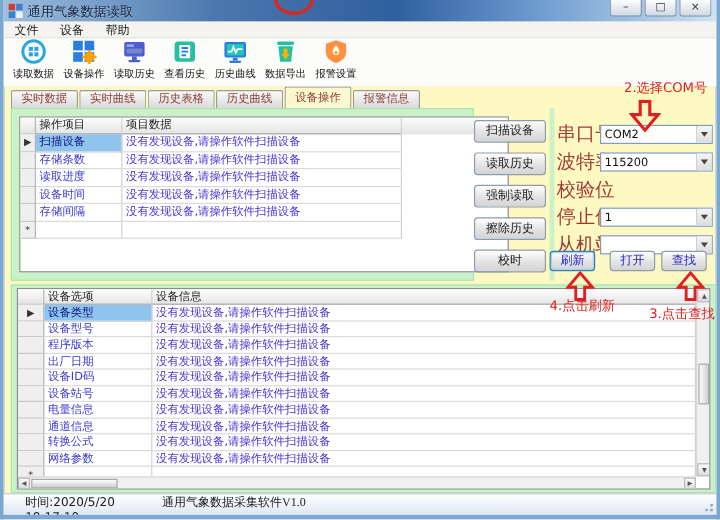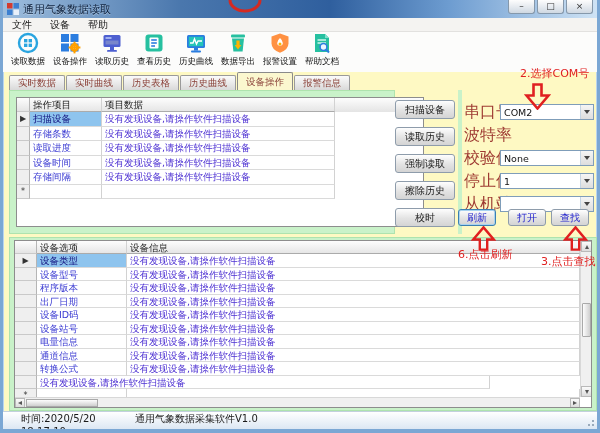--- a/index.html
+++ b/index.html
@@ -135,21 +135,21 @@
   .note { position:absolute; color:#e02020; font-size:11px; z-index:40; white-space:nowrap; }
   .ann-arrow { position:absolute; z-index:40; }
 
   
   .statusbar {
     position:absolute; left:0; right:0; bottom:0; height:18px;
     background:linear-gradient(#ffffff,#dce7f3); border-top:1px solid #c3d0de;
     display:flex; align-items:flex-start; font-size:10px; color:#1a1a1a;
   }
   .status-time { margin-left:18px; width:106px; }
-  .status-version { margin-left:8px; }
+  .status-version { margin-left:8px;font-family:Liberation Serif, serif; }
   .grip { position:absolute; right:2px; bottom:2px; width:10px; height:10px;
     background:
       radial-gradient(circle at 8px 8px, #9ab 1px, transparent 1.4px),
       radial-gradient(circle at 8px 4px, #9ab 1px, transparent 1.4px),
       radial-gradient(circle at 4px 8px, #9ab 1px, transparent 1.4px); }
 </style>
 </head>
 <body>
 
 <div class="window">
@@ -246,33 +246,20 @@
       <span class="tool-label">数据导出</span>
     </div>
     <div class="tool-btn">
       <svg viewBox="0 0 22 22">
         <path d="M11 1.5 L19.5 4.5 V11.5 Q19.5 17.5 11 20.8 Q2.5 17.5 2.5 11.5 V4.5 Z" fill="#ff9142"></path>
         <path d="M11 6 q2.8 2.4 2.8 5 a2.8 2.8 0 0 1 -5.6 0 q0 -2.6 2.8 -5 Z" fill="#fff"></path>
         <circle cx="11" cy="12" r="1.5" fill="#ffb300"></circle>
       </svg>
       <span class="tool-label">报警设置</span>
     </div>
-    <div class="tool-btn">
-      <svg viewBox="0 0 22 22">
-        <path d="M4 2 h10 l4 4 v14 H4 Z" fill="#26c0a0"></path>
-        <path d="M14 2 l4 4 h-4 Z" fill="#7fe0cc"></path>
-        <g stroke="#eafff9" stroke-width="1.3">
-            <line x1="6.5" y1="8" x2="15" y2="8"></line>
-            <line x1="6.5" y1="11" x2="15" y2="11"></line>
-          </g>
-        <circle cx="12.5" cy="15" r="3.4" fill="#eaf5ff" stroke="#2b7de0" stroke-width="1.5"></circle>
-        <line x1="15" y1="17.5" x2="18" y2="20.5" stroke="#2b7de0" stroke-width="2"></line>
-      </svg>
-      <span class="tool-label">帮助文档</span>
-    </div>
   </div>
 
   <div class="tabstrip">
     <div class="tab">实时数据</div>
     <div class="tab">实时曲线</div>
     <div class="tab">历史表格</div>
     <div class="tab">历史曲线</div>
     <div class="tab selected">设备操作</div>
     <div class="tab">报警信息</div>
   </div>
@@ -327,27 +314,27 @@
   <div class="act-btn" style="top:208px">校时</div>
 
   <div class="com-field-label" style="top:104px">串口号</div>
   <div class="combo" style="top:104px">
     <span class="combo-text">COM2</span>
     <span class="combo-arrow-box">
         <span class="tri-down"></span>
       </span>
   </div>
   <div class="com-field-label" style="top:127px">波特率</div>
-  <div class="com-field-label" style="top:150px">校验位</div>
-  <div class="combo" style="top:150px">
-    <span class="combo-text">None</span>
+  <div class="combo" style="top:127px">
+    <span class="combo-text">115200</span>
     <span class="combo-arrow-box">
         <span class="tri-down"></span>
       </span>
   </div>
+  <div class="com-field-label" style="top:150px">校验位</div>
   <div class="com-field-label" style="top:173px">停止位</div>
   <div class="combo" style="top:173px">
     <span class="combo-text">1</span>
     <span class="combo-arrow-box">
         <span class="tri-down"></span>
       </span>
   </div>
   <div class="com-field-label" style="top:196px">从机站</div>
   <div class="combo" style="top:196px">
     <span class="combo-text"></span>
@@ -360,21 +347,21 @@
   <div class="com-btn" style="left:505px">打开</div>
   <div class="com-btn" style="left:548px">查找</div>
 
   <div class="note" style="left:517px; top:66px">2.选择COM号</div>
   <svg class="ann-arrow" style="left:521px; top:83px" width="27" height="27" viewBox="0 0 27 27">
     <path d="M9.5 1.5 H17.5 V12.5 H24.5 L13.5 25.5 L2.5 12.5 H9.5 Z" fill="none" stroke="#e02020" stroke-width="2.6" stroke-linejoin="miter"></path>
   </svg>
   <svg class="ann-arrow" style="left:468px; top:226px" width="25" height="25" viewBox="0 0 27 27">
     <path d="M13.5 1.5 L24.5 14.5 H17.5 V25.5 H9.5 V14.5 H2.5 Z" fill="none" stroke="#e02020" stroke-width="2.6"></path>
   </svg>
-  <div class="note" style="left:455px; top:247px">6.点击刷新</div>
+  <div class="note" style="left:455px; top:247px">4.点击刷新</div>
   <svg class="ann-arrow" style="left:560px; top:226px" width="25" height="25" viewBox="0 0 27 27">
     <path d="M13.5 1.5 L24.5 14.5 H17.5 V25.5 H9.5 V14.5 H2.5 Z" fill="none" stroke="#e02020" stroke-width="2.6"></path>
   </svg>
   <div class="note" style="left:538px; top:254px">3.点击查找</div>
 
   <div class="panel-mint-bottom"></div>
 
   <div class="grid-box dev-grid-box">
     <div class="grid dev-grid">
       <div class="g-row g-head">
@@ -422,20 +409,21 @@
         <div class="g-cell c1 cell-item">通道信息</div>
         <div class="g-cell c2 cell-msg">没有发现设备,请操作软件扫描设备</div>
       </div>
       <div class="g-row">
         <div class="g-marker"></div>
         <div class="g-cell c1 cell-item">转换公式</div>
         <div class="g-cell c2 cell-msg">没有发现设备,请操作软件扫描设备</div>
       </div>
       <div class="g-row">
         <div class="g-marker"></div>
+        <div class="g-cell c1 cell-item">网络参数</div>
         <div class="g-cell c2 cell-msg">没有发现设备,请操作软件扫描设备</div>
       </div>
       <div class="g-row">
         <div class="g-marker">*</div>
         <div class="g-cell c1"></div>
         <div class="g-cell c2"></div>
       </div>
     </div>
     <div class="vscroll">
       <div class="sb-btn up">

